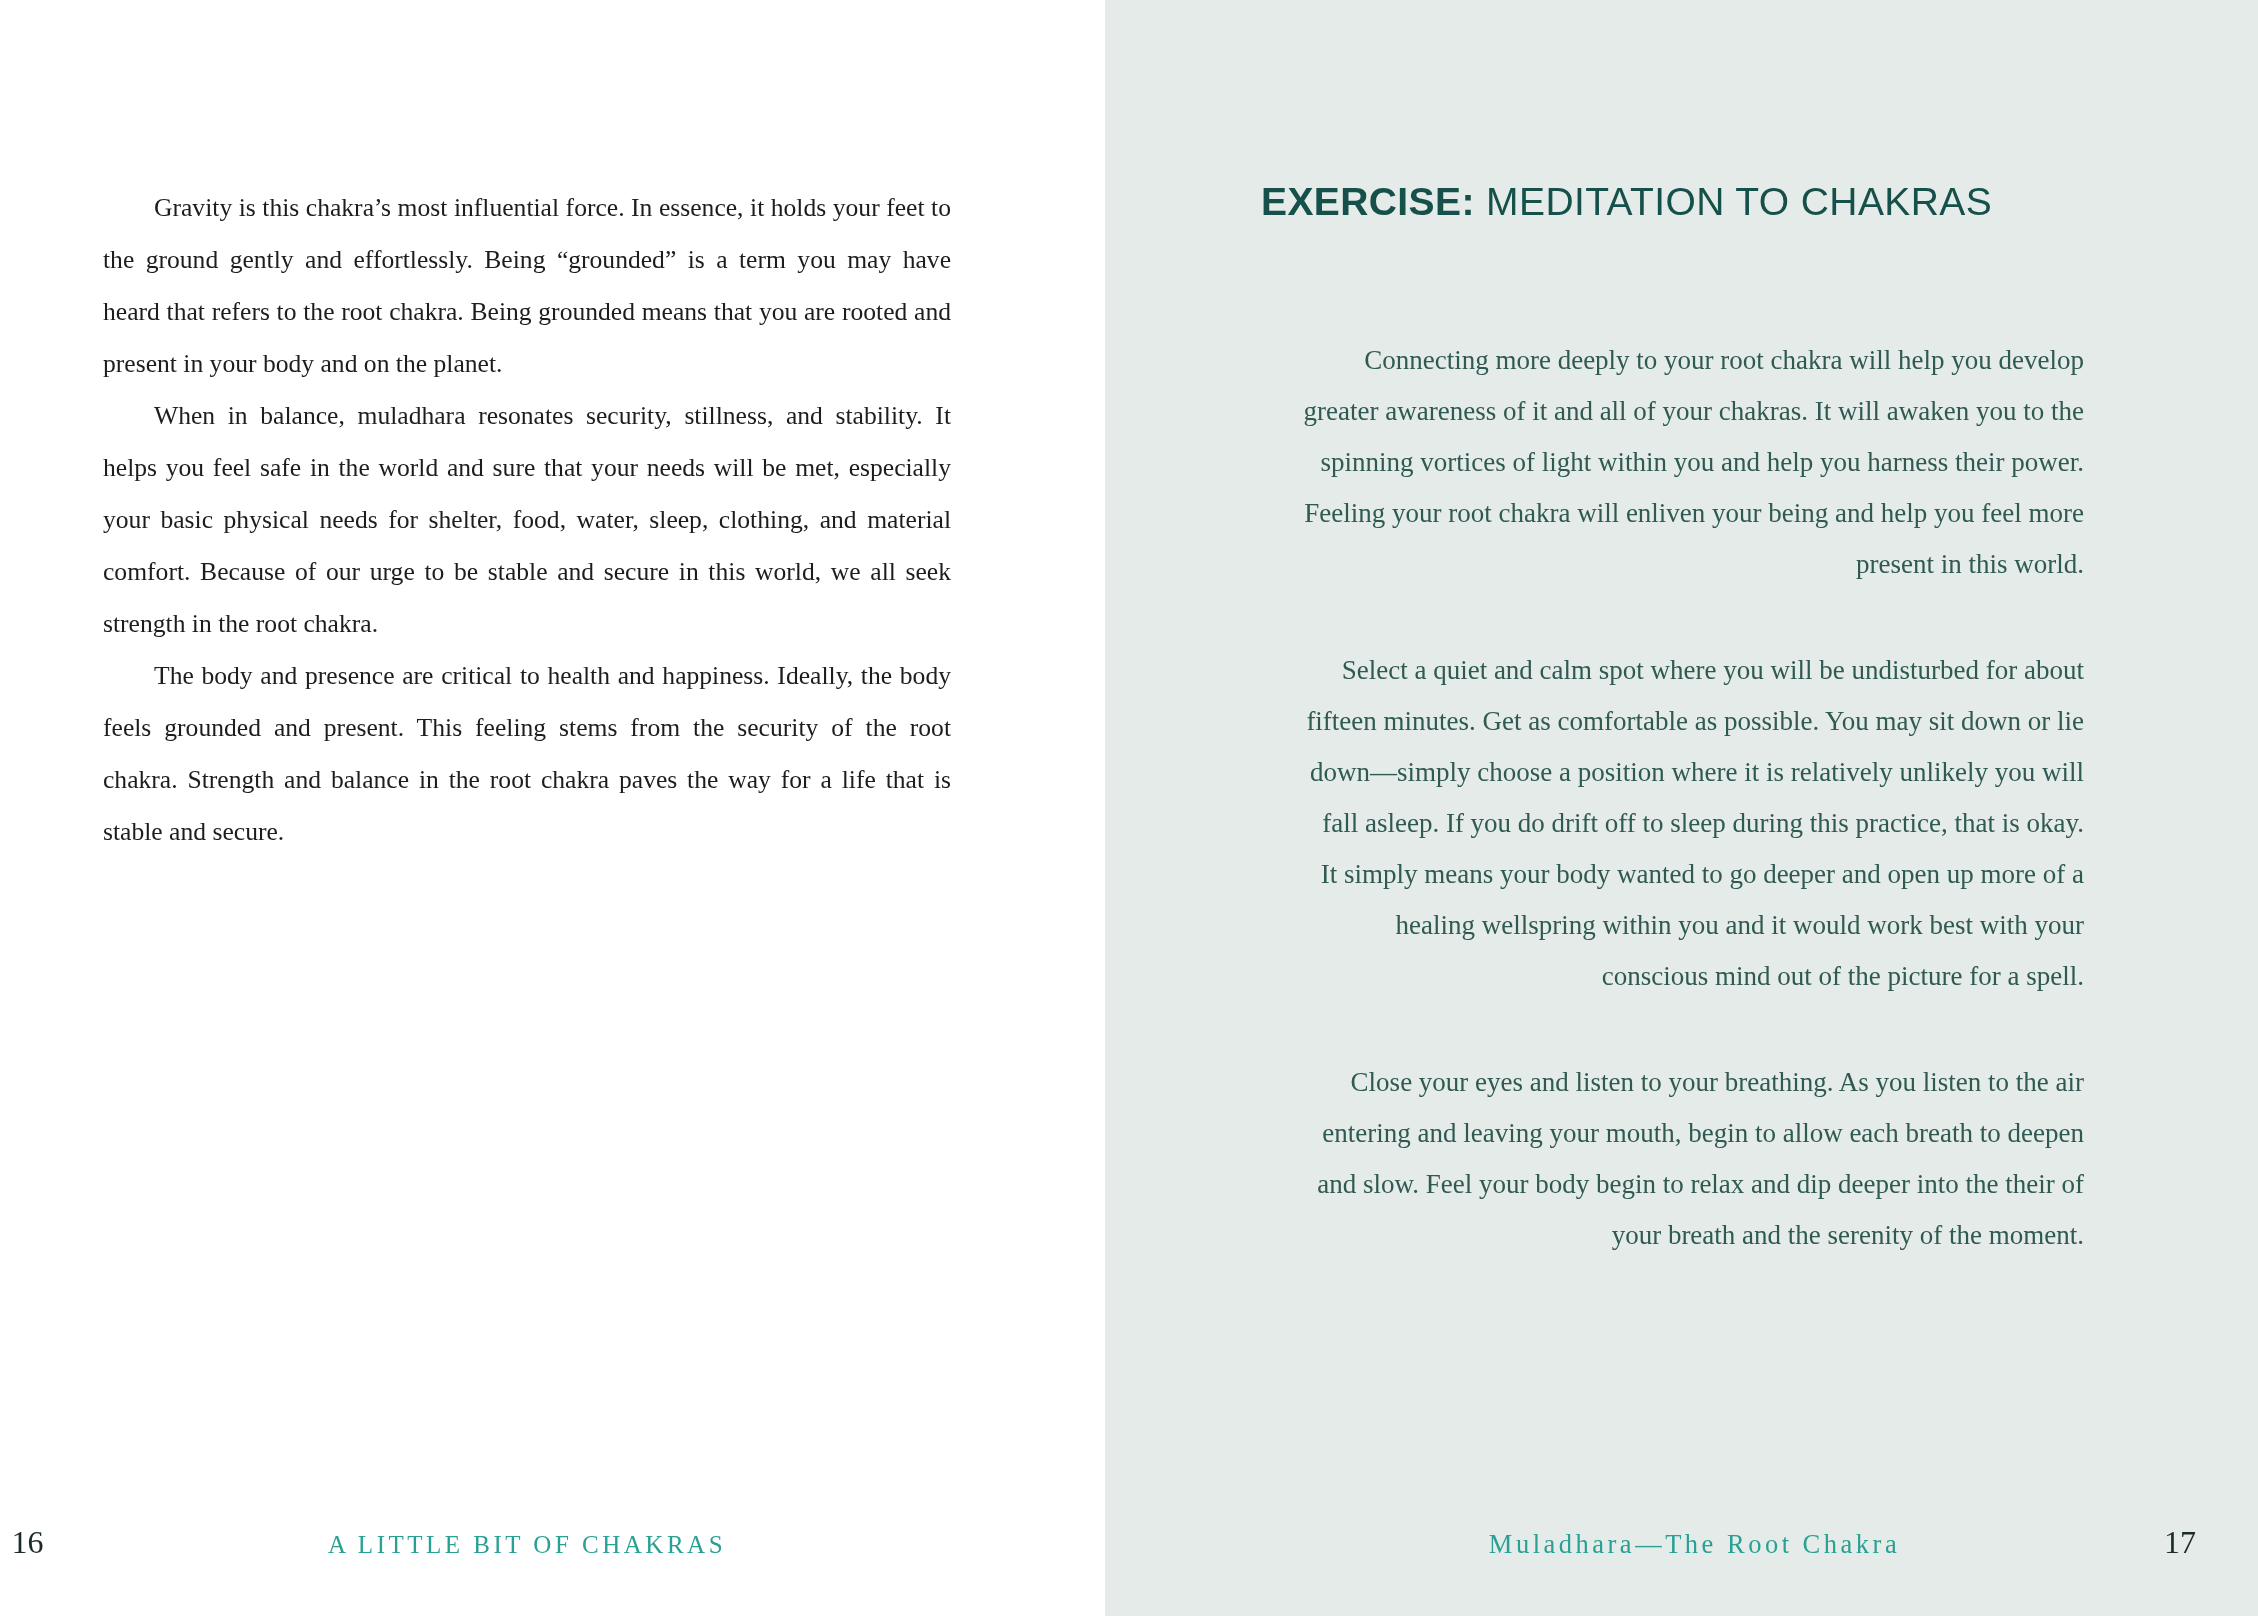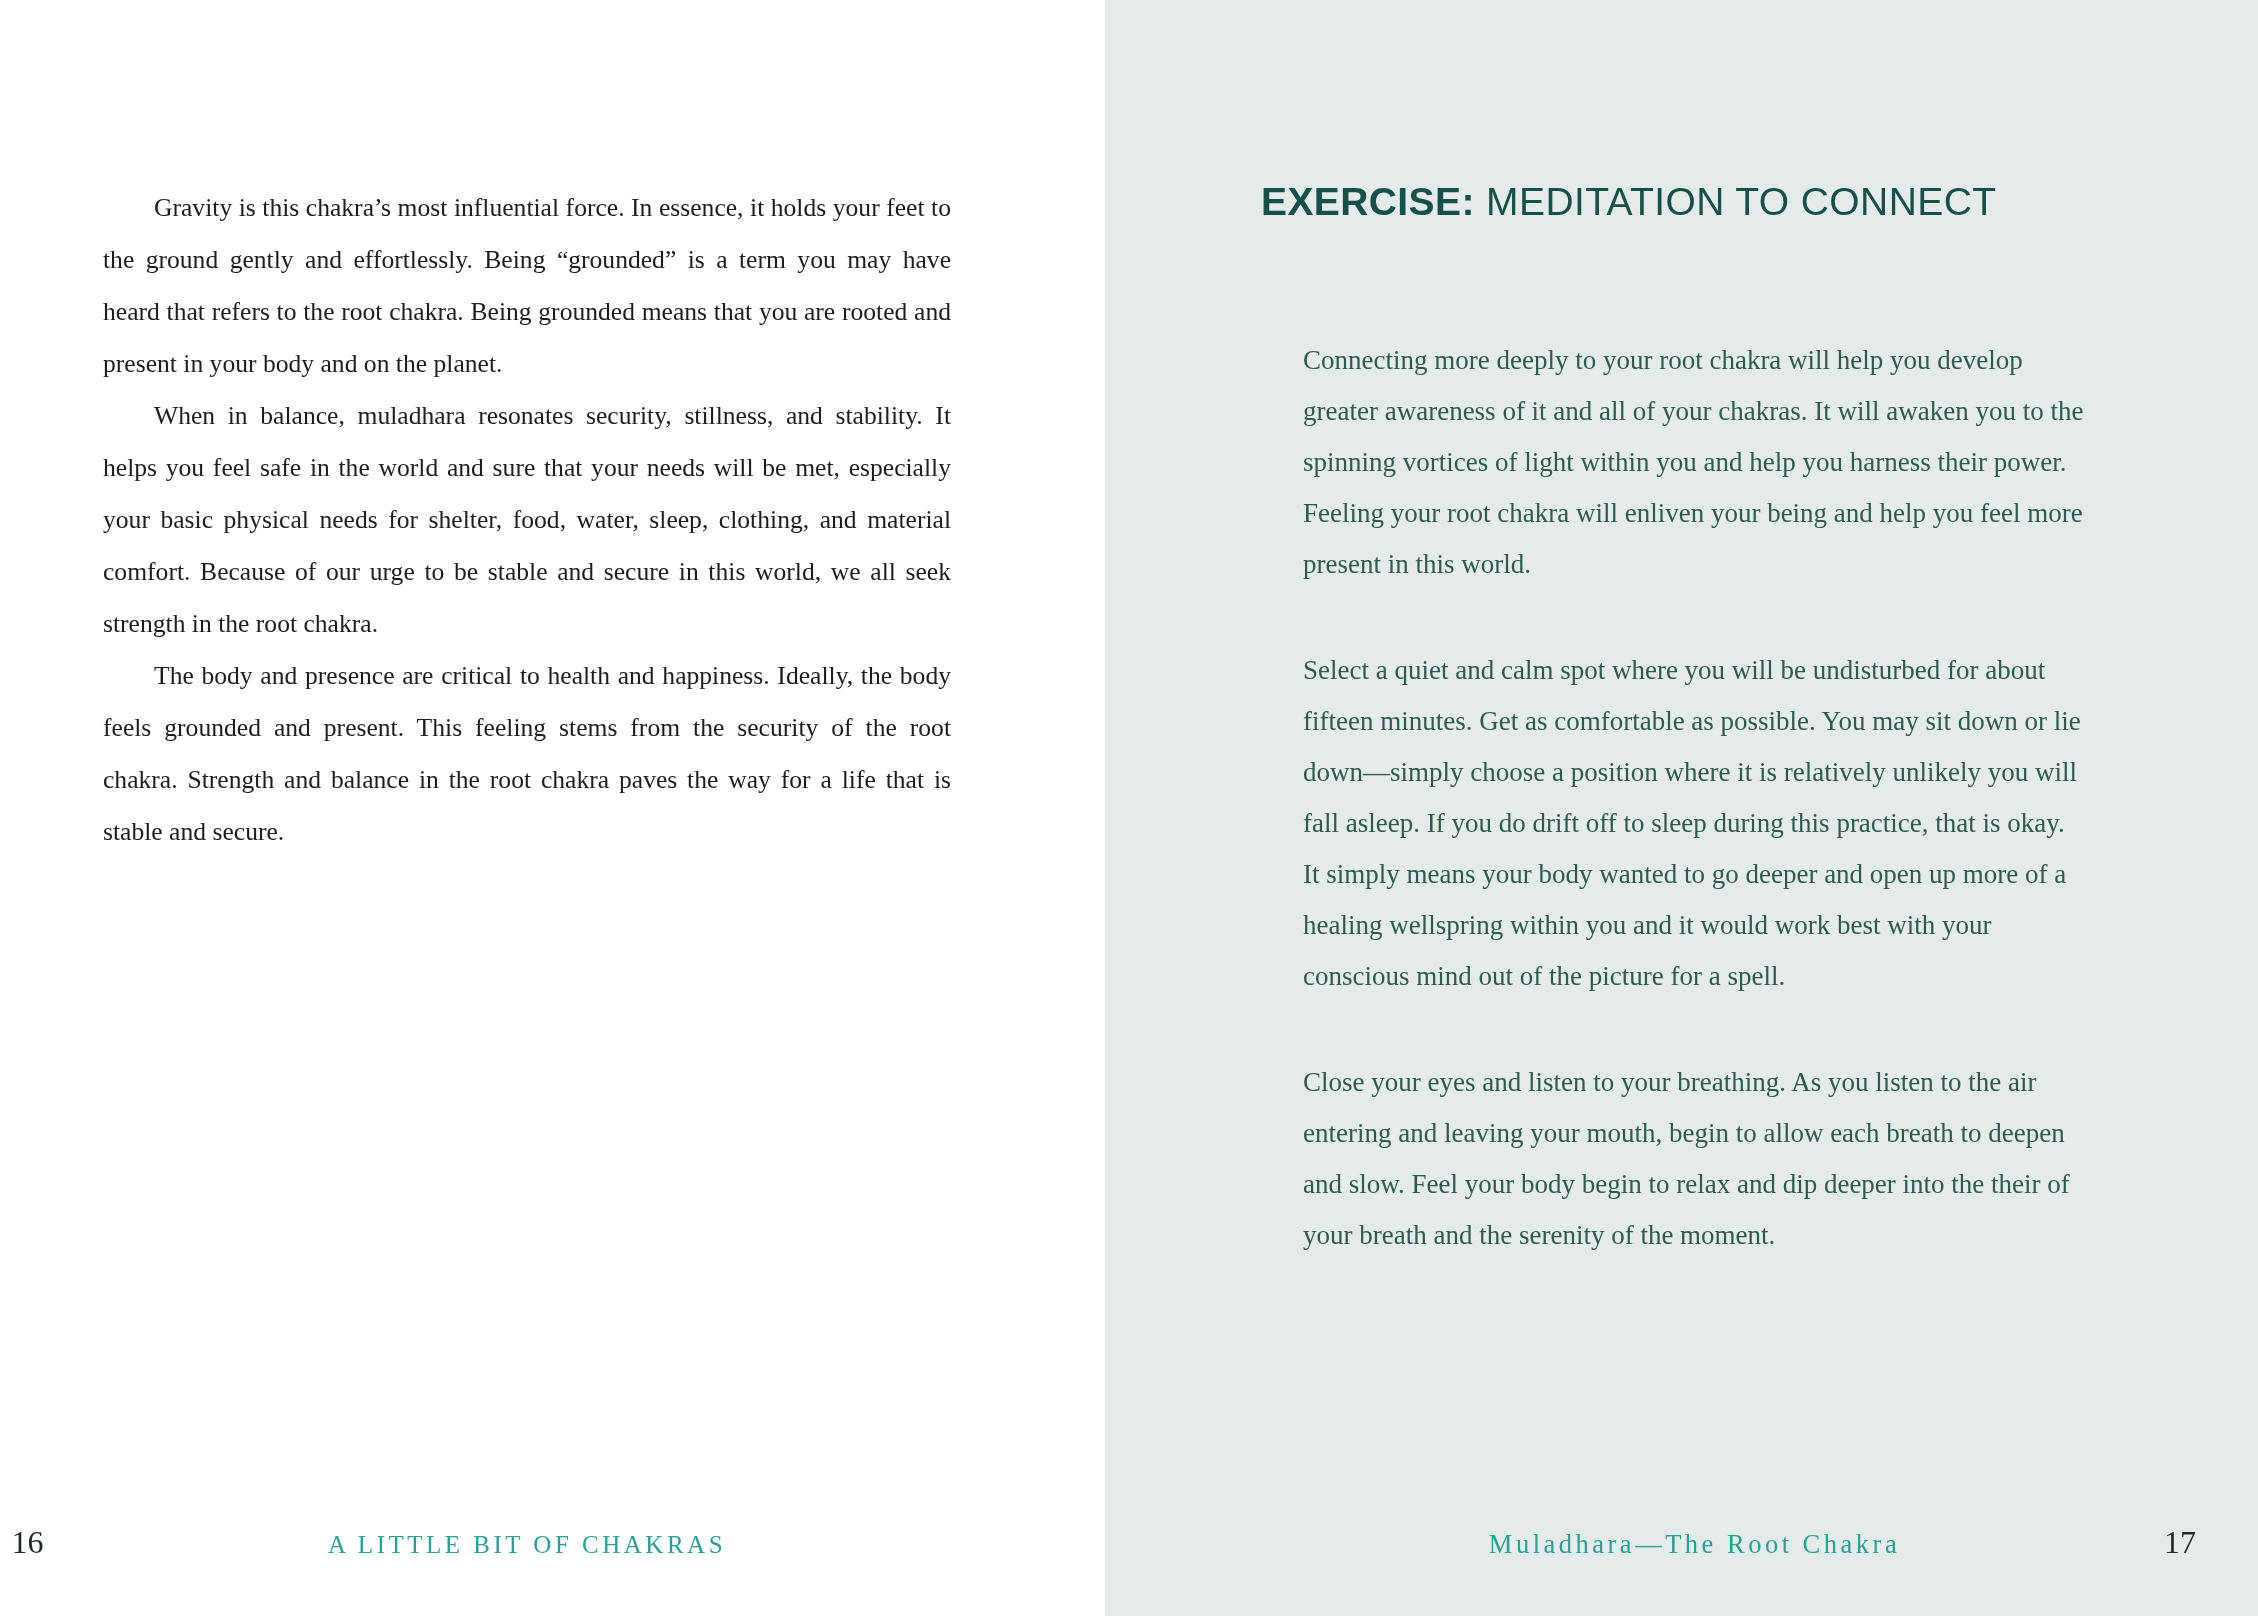--- a/index.html
+++ b/index.html
@@ -60,21 +60,21 @@
   
   .right-text {
     position: absolute;
     left: 198px; top: 335px;  
     width: 781px;
     color: var(--body-teal, #2f5a52);
     font-size: 27px;
     line-height: 51px;
   }
   .right-text .para {
-    text-align: left;
+    text-align: right;
     margin: 0 0 55px 0;
   }
   .right-text .para:last-child { margin-bottom: 0; }
 
   
   .folio {
     position: absolute;
     top: 1526px;
     font-size: 32px;
     line-height: 32px;
@@ -119,21 +119,21 @@
       </div>
 
     <div class="folio folio-left">16</div>
 
     <div class="running-footer-left">A LITTLE BIT OF CHAKRAS</div>
   </div>
 
   <div class="page-right">
     <div class="heading">
       <span class="hlabel">EXERCISE:</span>
-      <span class="hrest">MEDITATION TO CONNECT</span>
+      <span class="hrest">MEDITATION TO CHAKRAS</span>
       <br>
     </div>
 
     <div class="right-text" id="right-paragraphs">
         <p class="para" style="text-indent: 0px;">Connecting more deeply to your root chakra will help you develop greater awareness of it and all of your chakras. It will awaken you to the spinning vortices of light within you and help you harness their power. Feeling your root chakra will enliven your being and help you feel more present in this world.</p>
         <p class="para" style="text-indent: 0px;">Select a quiet and calm spot where you will be undisturbed for about fifteen minutes. Get as comfortable as possible. You may sit down or lie down—simply choose a position where it is relatively unlikely you will fall asleep. If you do drift off to sleep during this practice, that is okay. It simply means your body wanted to go deeper and open up more of a healing wellspring within you and it would work best with your conscious mind out of the picture for a spell.</p>
         <p class="para" style="text-indent: 0px;">Close your eyes and listen to your breathing. As you listen to the air entering and leaving your mouth, begin to allow each breath to deepen and slow. Feel your body begin to relax and dip deeper into the their of your breath and the serenity of the moment.</p>
       </div>
 
     <div class="running-footer-right">Muladhara—The Root Chakra</div>

